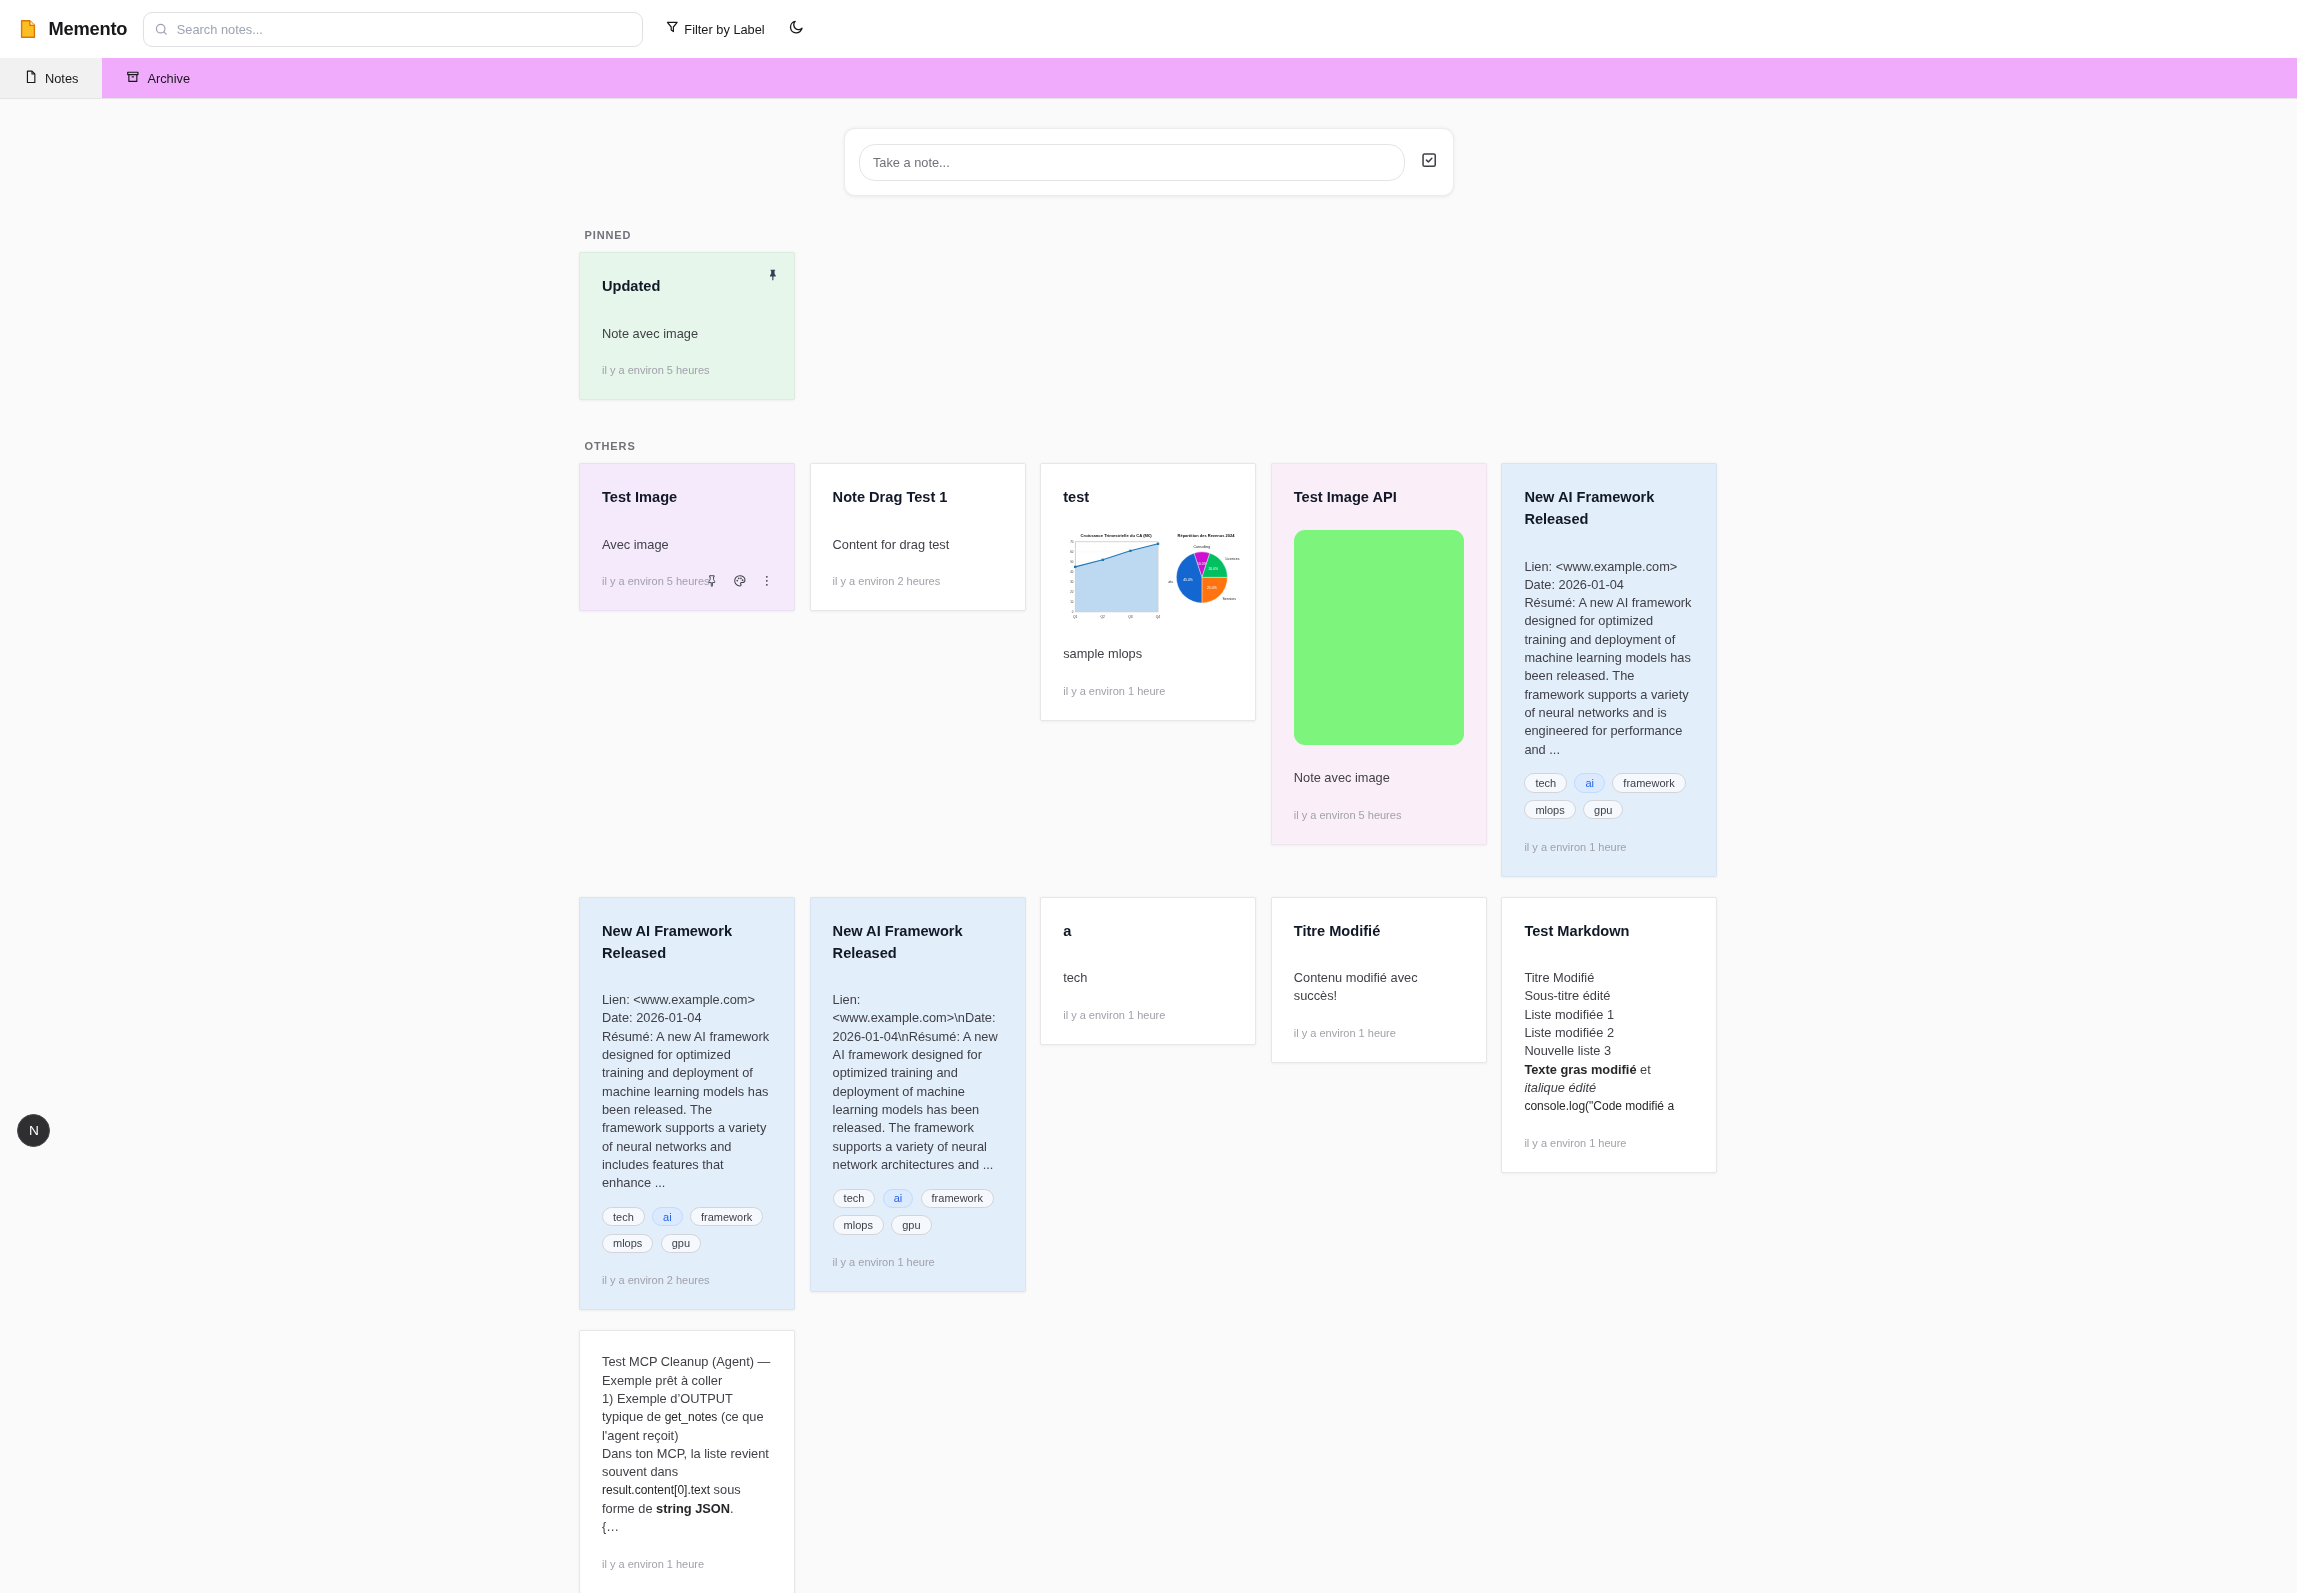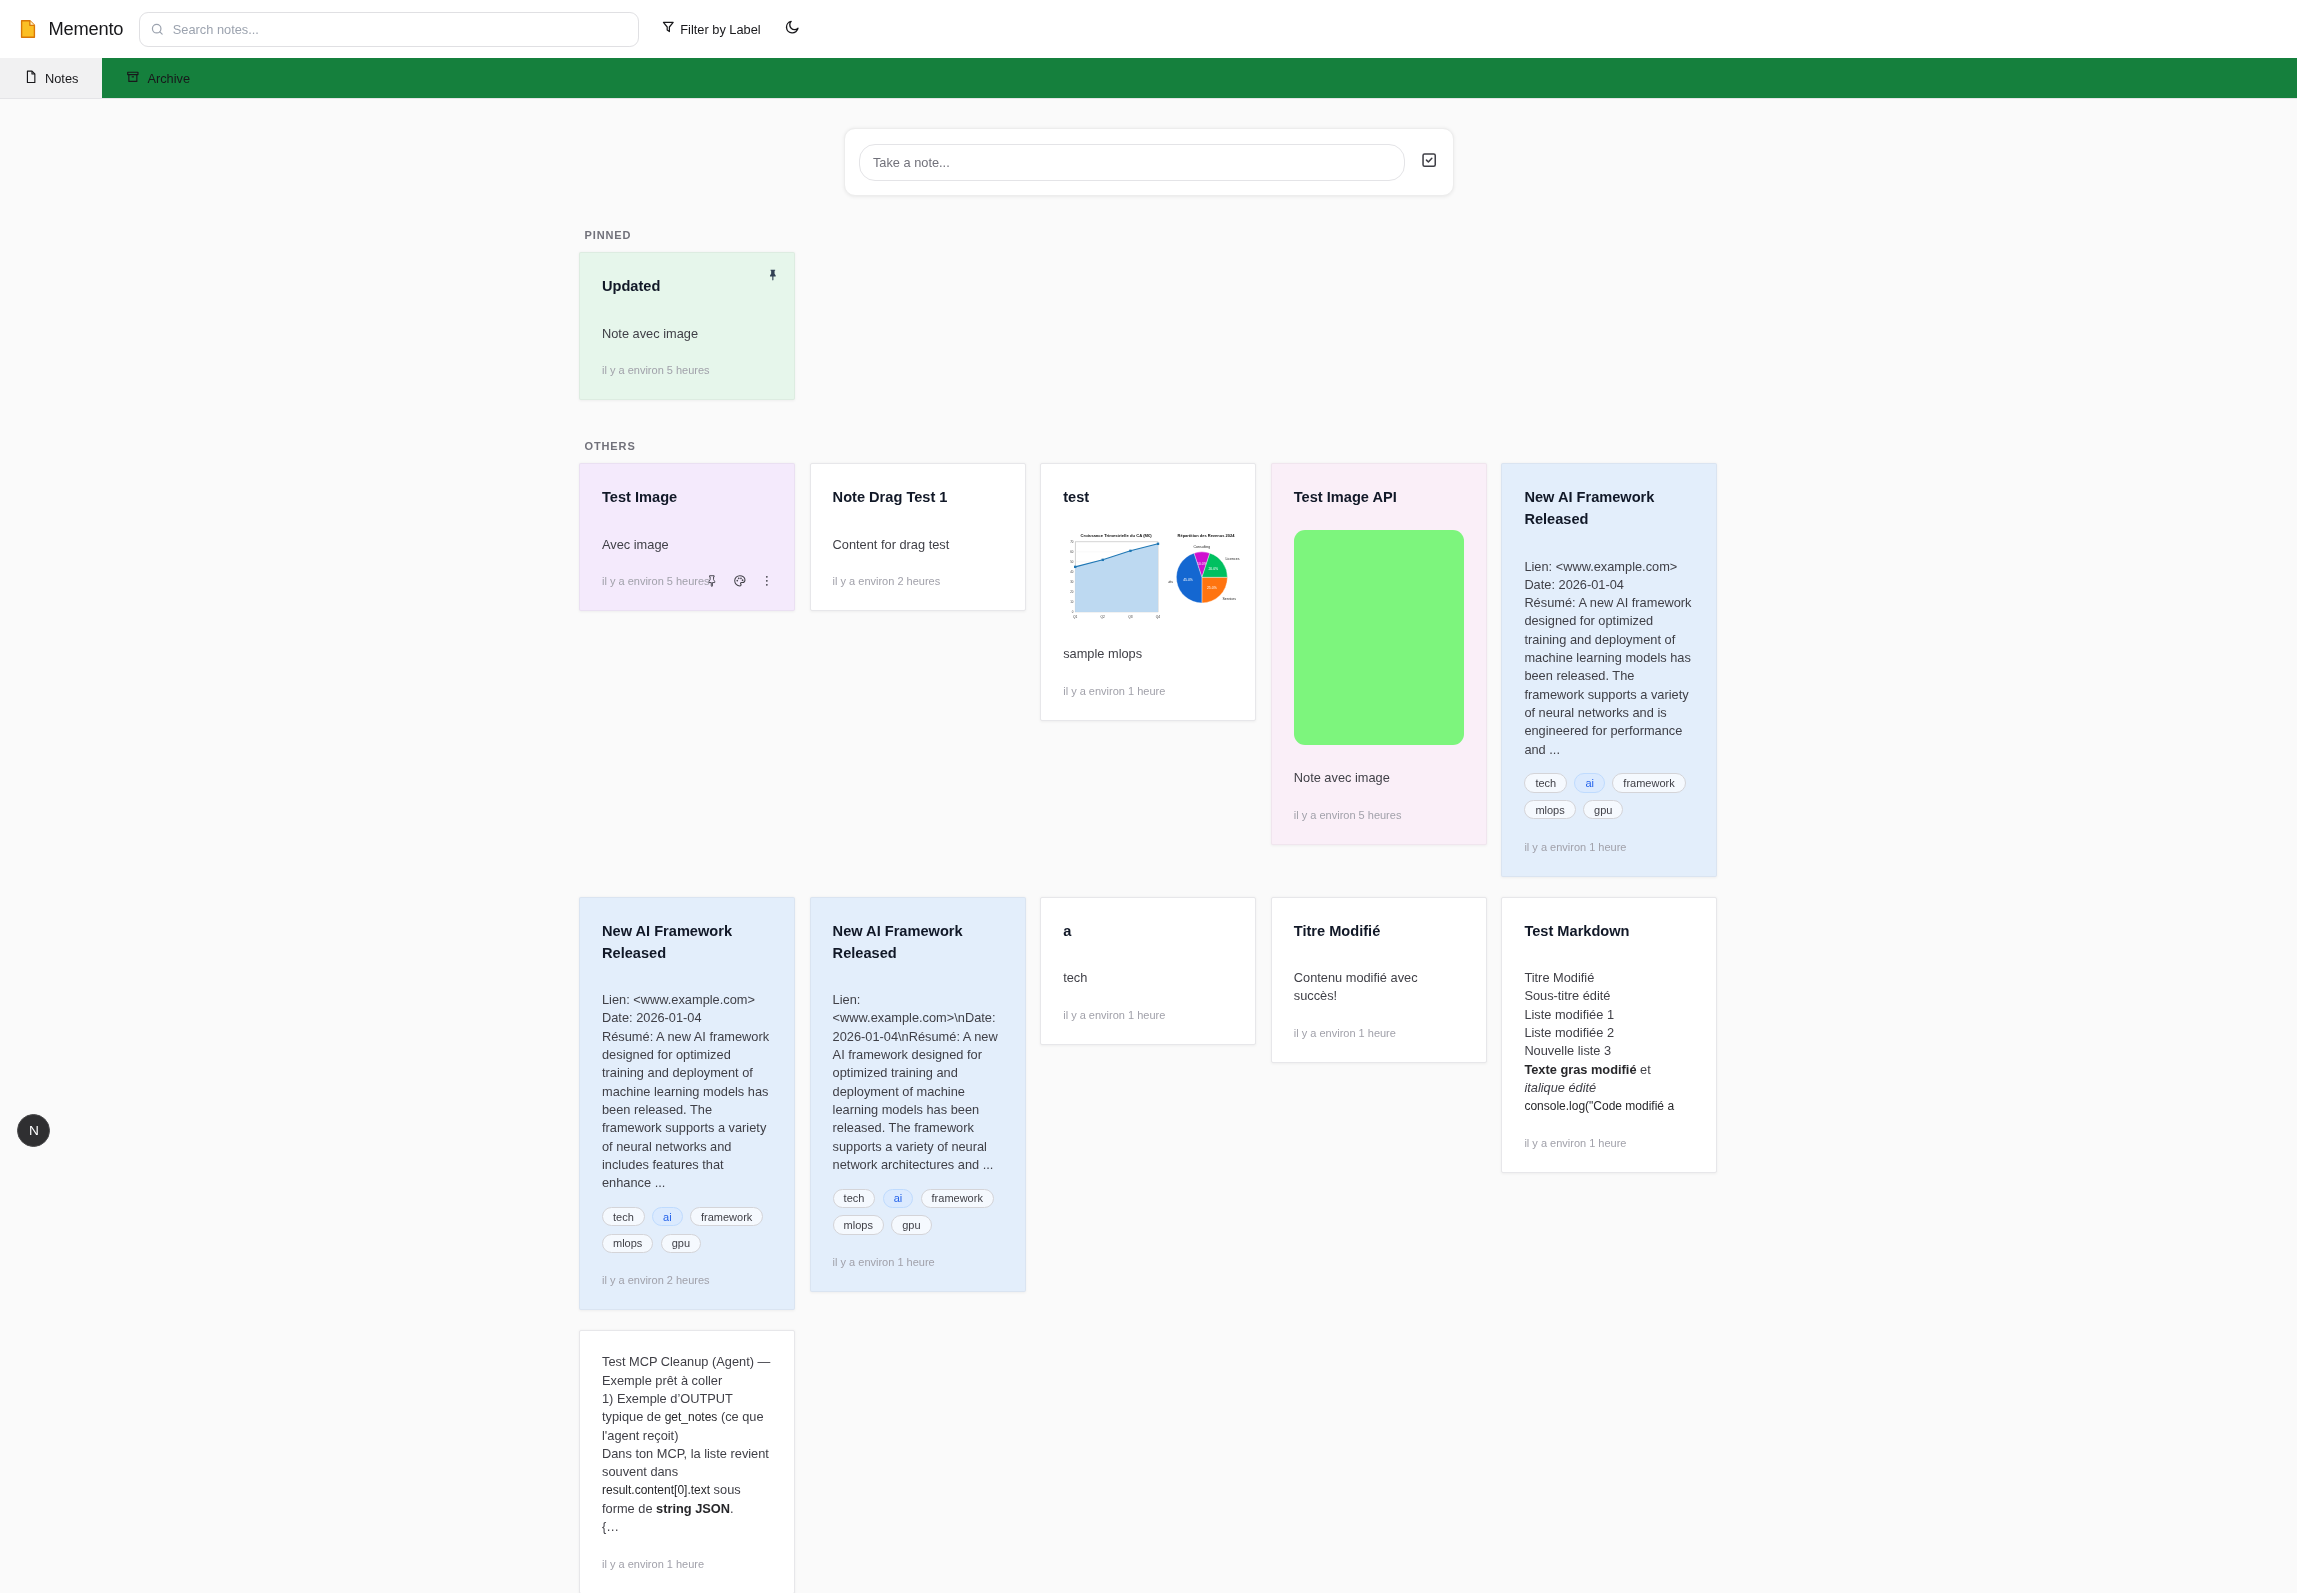--- a/index.html
+++ b/index.html
@@ -8,36 +8,36 @@
     width:2297px; min-height:1594px; position:relative;
     background:#fafafa; color:#18181b;
     font-family:"Liberation Sans", sans-serif;
   }
   
   header {
     display:flex; align-items:center;
     height:58px; background:#ffffff; padding:0 22px 0 17.4px;
   }
   .logo { display:flex; align-items:center; }
-  h1.app-title { font-size:18.3px; font-weight:400; margin:0 0 0 9.1px; letter-spacing:-0.2px; }
+  h1.app-title { font-size:18.3px; font-weight:700; margin:0 0 0 9.1px; letter-spacing:-0.2px; }
   .search { position:relative; margin-left:15.5px; }
   .search .sicon { position:absolute; left:11px; top:10px; color:#9ca3af; }
   .search input {
     width:500px; height:35px; border:0.9px solid #e0e0e3; border-radius:9.1px;
     padding:0 12.8px 0 33px; font-size:12.8px; font-family:inherit; outline:none; background:#fff; color:#18181b;
   }
   .search input::placeholder { color:#9ca3af; }
   .hbtn {
     display:flex; align-items:center; gap:5px; background:none; border:none; cursor:pointer;
     font-family:inherit; font-size:12.8px; font-weight:500; color:#18181b; padding:5.5px;justify-content:flex-end;
   }
   .filter-btn { margin-left:16.4px; }
   .moon-btn { margin-left:12.8px; }
   
-  .tabs { display:flex; height:41px; background:#15803d; border-bottom:0.9px solid #e4e4e7; }
+  .tabs { display:flex; height:41px; background:#f0abfc; border-bottom:0.9px solid #e4e4e7; }
   .tab {
     display:flex; align-items:center; gap:7.3px; padding:0 24px;
     font-size:12.8px; font-weight:500; color:#18181b; cursor:pointer;
   }
   .tab.active { background:#f1f1f2; }
   
   main { width:1139px; margin:0 auto; padding:29px 0 37px 0; }
   .composer {
     width:610px; margin:0 auto; background:#fff; border:0.9px solid #ededed; border-radius:11px;
     box-shadow:0 0.9px 3.7px rgba(0,0,0,.07); padding:14.6px; display:flex; align-items:center;

